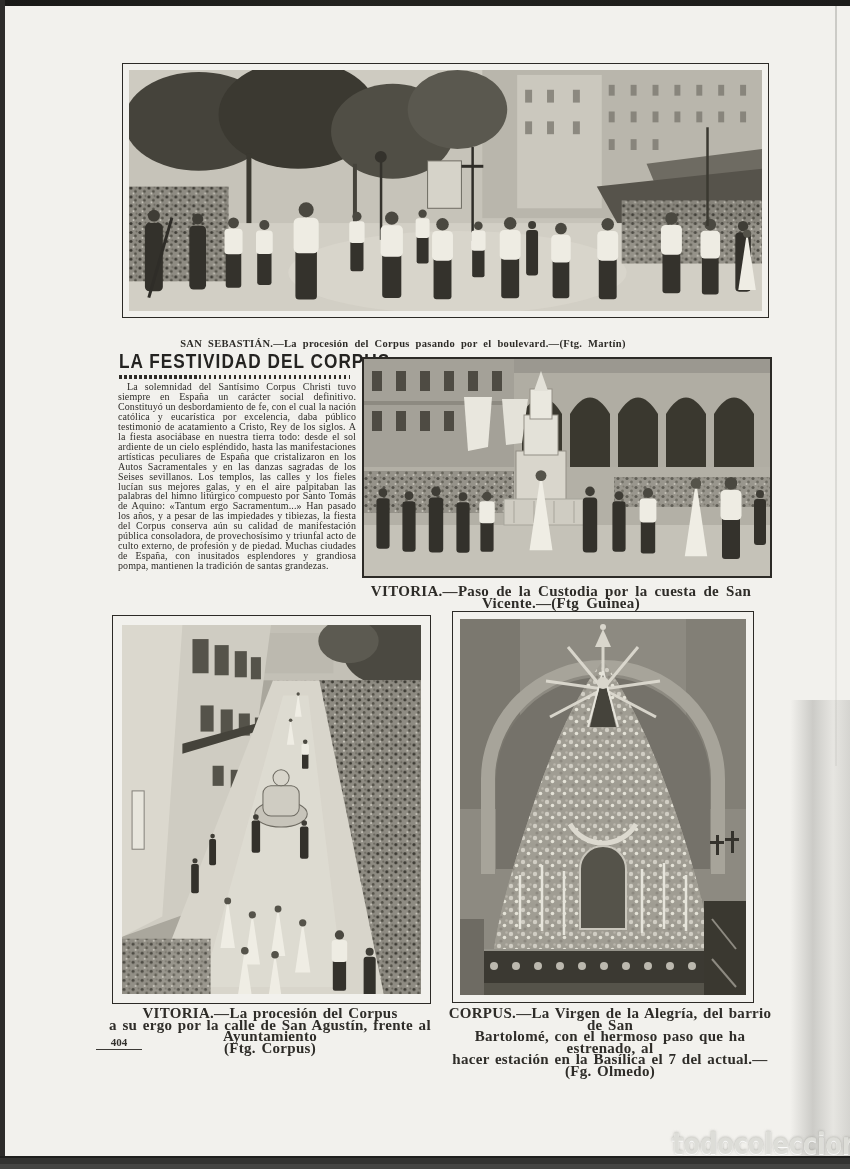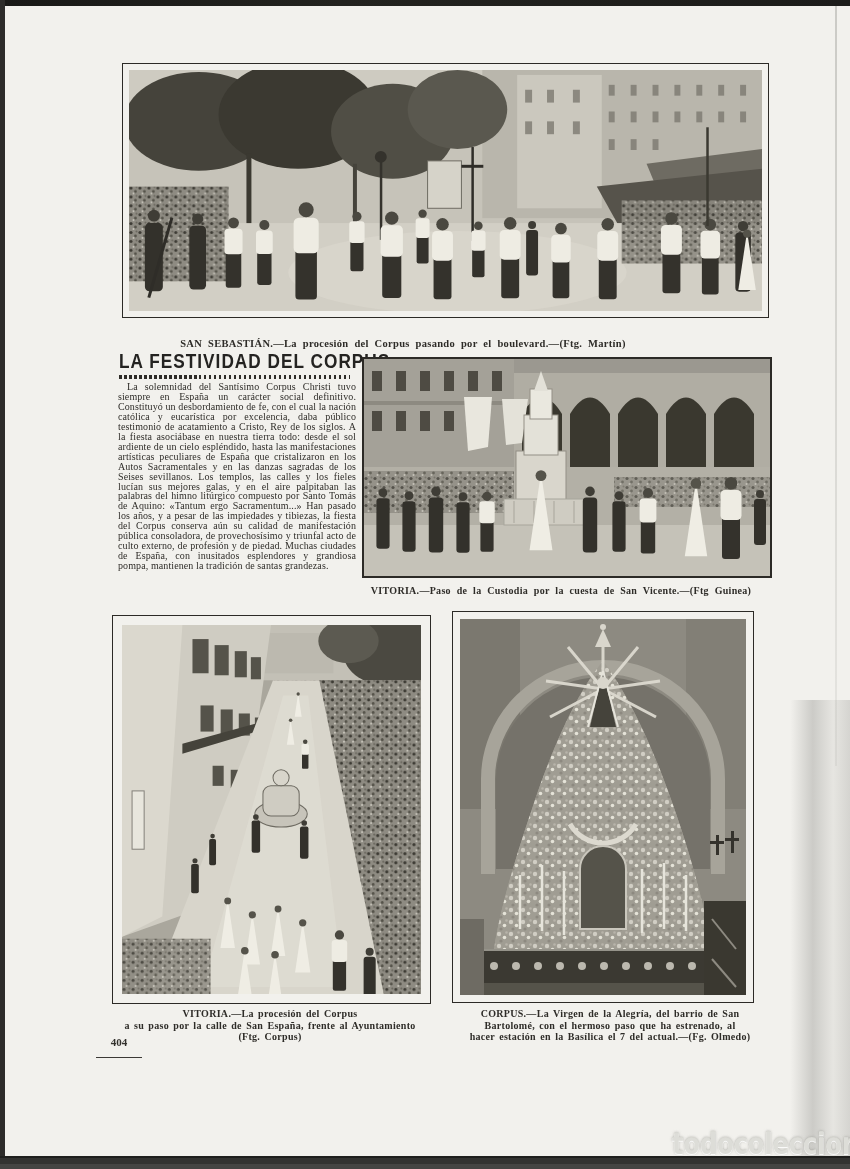--- a/index.html
+++ b/index.html
@@ -27,21 +27,21 @@
   #frame-ss .photo{inset:6px;}
   #frame-vi{left:362px;top:357px;width:406px;height:217px;border-width:2px;}
   #frame-vi .photo{inset:0;}
   #frame-al{left:112px;top:615px;width:317px;height:387px;border-width:1px;}
   #frame-al .photo{inset:9px;}
   #frame-se{left:452px;top:611px;width:300px;height:390px;border-width:1px;}
   #frame-se .photo{inset:7px;}
 
   .photo-caption{
     position:absolute;text-align:center;font-weight:bold;color:#2e2c28;
-    font-size:10px;line-height:12px;letter-spacing:.3px;word-spacing:3px;
+    font-size:15px;line-height:12px;letter-spacing:.3px;word-spacing:3px;
   }
   #caption-ss{left:78px;top:329px;width:650px;font-size:10.5px;margin-top:9px;}
   #caption-vi{left:350px;top:585px;width:422px;}
   #caption-al{left:98px;top:1008px;width:344px;line-height:11.5px;word-spacing:1.5px;}
   #caption-se{left:443px;top:1008px;width:334px;line-height:11.5px;word-spacing:1.5px;}
 
   #article-title{
     left:119px;top:350px;width:300px;
     font-family:"Liberation Sans",sans-serif;font-weight:bold;font-size:20px;
     letter-spacing:1.2px;color:#242321;white-space:nowrap;
@@ -52,21 +52,21 @@
     background-image:repeating-linear-gradient(90deg,#2e2c28 0 2.5px,transparent 2.5px 5px);
   }
   #article-body{
     left:118px;top:382px;width:238px;
     font-size:10px;line-height:9.95px;text-align:justify;
     text-indent:9px;letter-spacing:.1px;color:#2f2d29;
   }
   #page-number{
     left:96px;top:1036px;width:46px;text-align:center;
     font-weight:bold;font-size:11px;color:#33312d;
-    border-bottom:1.5px solid #3c3a36;padding-bottom:9px;
+    border-bottom:1.5px solid #3c3a36;padding-bottom:1px;
   }
   #watermark{
     left:672px;top:1126px;z-index:5;
     font-family:"DejaVu Sans","Liberation Sans",sans-serif;
     font-weight:bold;font-size:30px;letter-spacing:0;
     color:rgba(219,219,214,.92);
     text-shadow:0 1px 0 rgba(255,255,255,.85),0 0 3px rgba(138,138,132,.65);
     transform:scaleX(.8);transform-origin:left bottom;white-space:nowrap;
   }
   #svg-defs{position:absolute;width:0;height:0;overflow:hidden;}
@@ -298,21 +298,21 @@
       <use href="#figl" x="170" y="290" width="19" height="58"></use>
       <use href="#figl" x="112" y="318" width="20" height="60"></use>
       <use href="#figl" x="142" y="322" width="20" height="60"></use>
       <use href="#figw" x="205" y="300" width="22" height="66"></use>
       <use href="#figd" x="236" y="318" width="20" height="60"></use>
     </svg>
   </div>
 </div>
 <div class="photo-caption" id="caption-al">
   <div>VITORIA.—La procesión del Corpus</div>
-  <div>a su paso por la calle de San España, frente al Ayuntamiento</div>
+  <div>a su ergo por la calle de San Agustín, frente al Ayuntamiento</div>
   <div>(Ftg. Corpus)</div>
 </div>
 
 <div class="photo-frame" id="frame-se">
   <div class="photo">
     <svg viewBox="0 0 286 376" preserveAspectRatio="none">
       <rect width="286" height="376" fill="#8d8a81"></rect>
       <rect width="60" height="190" fill="#7b786f"></rect>
       <rect x="226" width="60" height="190" fill="#827f76"></rect>
       <path d="M 36,250 L 36,162 A 107 104 0 0 1 250,162 L 250,250 Z" fill="#75726a"></path>

